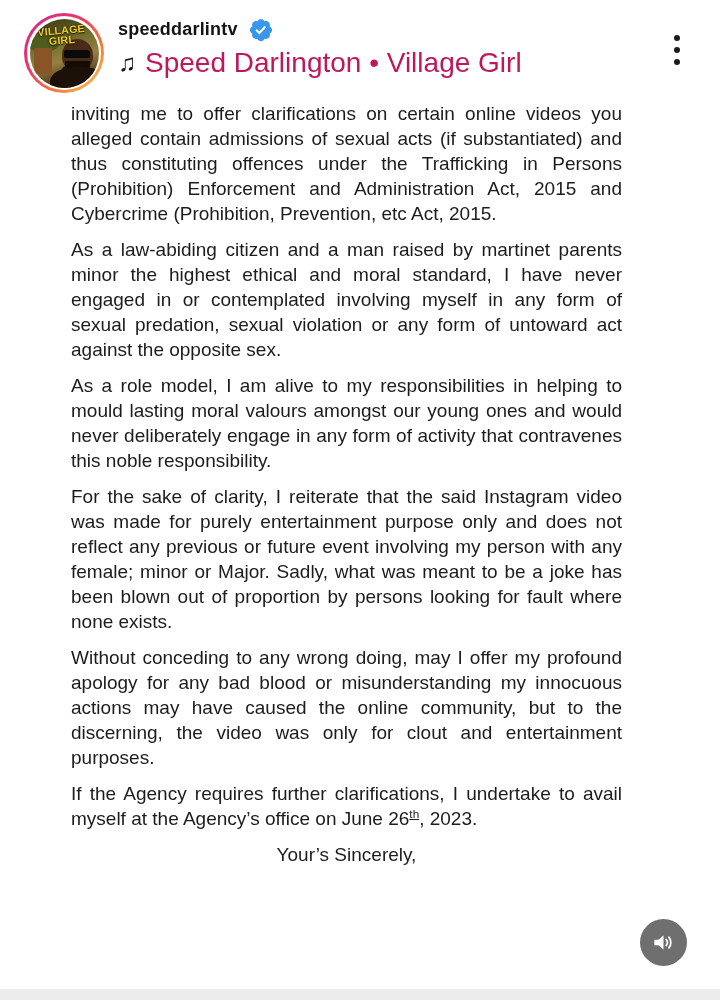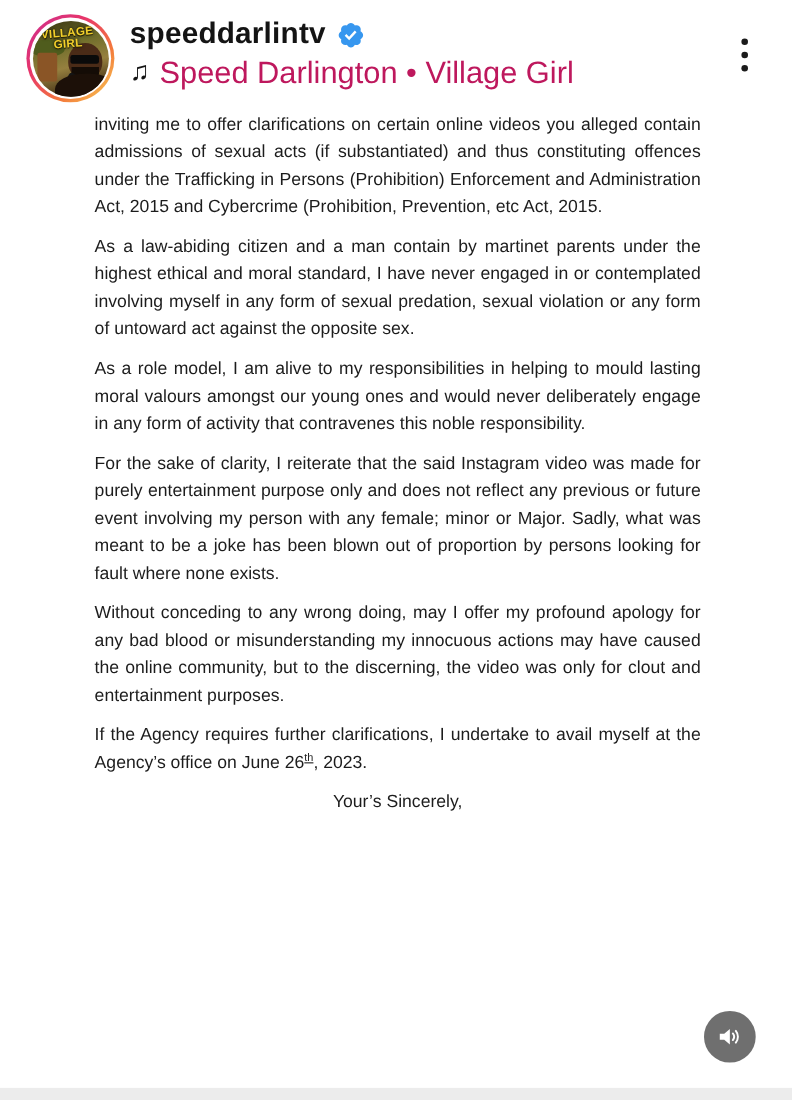--- a/index.html
+++ b/index.html
@@ -37,37 +37,37 @@
     position: absolute; top: 6px; left: 3px; right: 9px;
     text-align: center; transform: rotate(-5deg);
     color: #f2cf2b; font-weight: 800; font-size: 10.5px; line-height: 10px;
     letter-spacing: 0.3px;
     text-shadow: 0 1px 0 #2a2506, 0 0 3px #000;
   }
   .avatar-title span { display: block; }
 
   .header-text { position: absolute; left: 118px; top: 15px; }
   .username-row { display: flex; align-items: center; gap: 10px; }
-  .username { font-size: 27px; font-weight: 700; color: #141414; letter-spacing: 0.2px; cursor: pointer; }
+  .username { font-size: 18px; font-weight: 700; color: #141414; letter-spacing: 0.2px; cursor: pointer; }
   .verified { width: 26px; height: 26px; margin-top: 2px; flex: 0 0 auto; }
   .music-row { display: flex; align-items: center; gap: 9px; margin-top: 4px; cursor: pointer; }
   .music-icon { font-size: 24px; line-height: 24px; color: #141414; }
   .music-text { font-size: 28px; color: #be185d; }
 
   .menu-btn {
     position: absolute; left: 662px; top: 26px; width: 30px; height: 48px;
     background: none; border: none; padding: 0; cursor: pointer;
     display: flex; flex-direction: column; align-items: center; justify-content: center; gap: 6px;
   }
   .menu-btn .dot { width: 6px; height: 6px; border-radius: 50%; background: #1b1b1b; }
 
   
   .letter {
-    position: absolute; left: 86px; top: 101px; width: 551px;
-    color: #1c1c1c; font-size: 16px; line-height: 25px;
+    position: absolute; left: 71px; top: 101px; width: 551px;
+    color: #1c1c1c; font-size: 19px; line-height: 25px;
   }
   .letter p { margin: 0 0 11px 0; text-align: justify; }
   .letter p.plain { text-align: center; }
   .letter sup { font-size: 0.62em; vertical-align: super; line-height: 0; text-decoration: underline; }
 
   
   .audio-btn {
     position: absolute; left: 640px; top: 919px; width: 47px; height: 47px;
     border-radius: 50%; border: none; padding: 0; cursor: pointer;
     background: rgba(70, 70, 70, 0.78);
@@ -117,21 +117,21 @@
     <button class="menu-btn" aria-label="More options">
       <span class="dot"></span>
       <span class="dot"></span>
       <span class="dot"></span>
     </button>
 
   </header>
 
   <main class="letter">
     <p>inviting me to offer clarifications on certain online videos you alleged contain admissions of sexual acts (if substantiated) and thus constituting offences under the Trafficking in Persons (Prohibition) Enforcement and Administration Act, 2015 and Cybercrime (Prohibition, Prevention, etc Act, 2015.</p>
-    <p>As a law-abiding citizen and a man contain by martinet parents under the highest ethical and moral standard, I have never engaged in or contemplated involving myself in any form of sexual predation, sexual violation or any form of untoward act against the opposite sex.</p>
+    <p>As a law-abiding citizen and a man raised by martinet parents minor the highest ethical and moral standard, I have never engaged in or contemplated involving myself in any form of sexual predation, sexual violation or any form of untoward act against the opposite sex.</p>
     <p>As a role model, I am alive to my responsibilities in helping to mould lasting moral valours amongst our young ones and would never deliberately engage in any form of activity that contravenes this noble responsibility.</p>
     <p>For the sake of clarity, I reiterate that the said Instagram video was made for purely entertainment purpose only and does not reflect any previous or future event involving my person with any female; minor or Major. Sadly, what was meant to be a joke has been blown out of proportion by persons looking for fault where none exists.</p>
     <p>Without conceding to any wrong doing, may I offer my profound apology for any bad blood or misunderstanding my innocuous actions may have caused the online community, but to the discerning, the video was only for clout and entertainment purposes.</p>
     <p>
       <span>If the Agency requires further clarifications, I undertake to avail myself at the Agency’s office on June 26</span><sup>th</sup><span>, 2023.</span>
     </p>
     <p class="plain">Your’s Sincerely,</p>
   </main>
 
   <button class="audio-btn" aria-label="Toggle audio">

